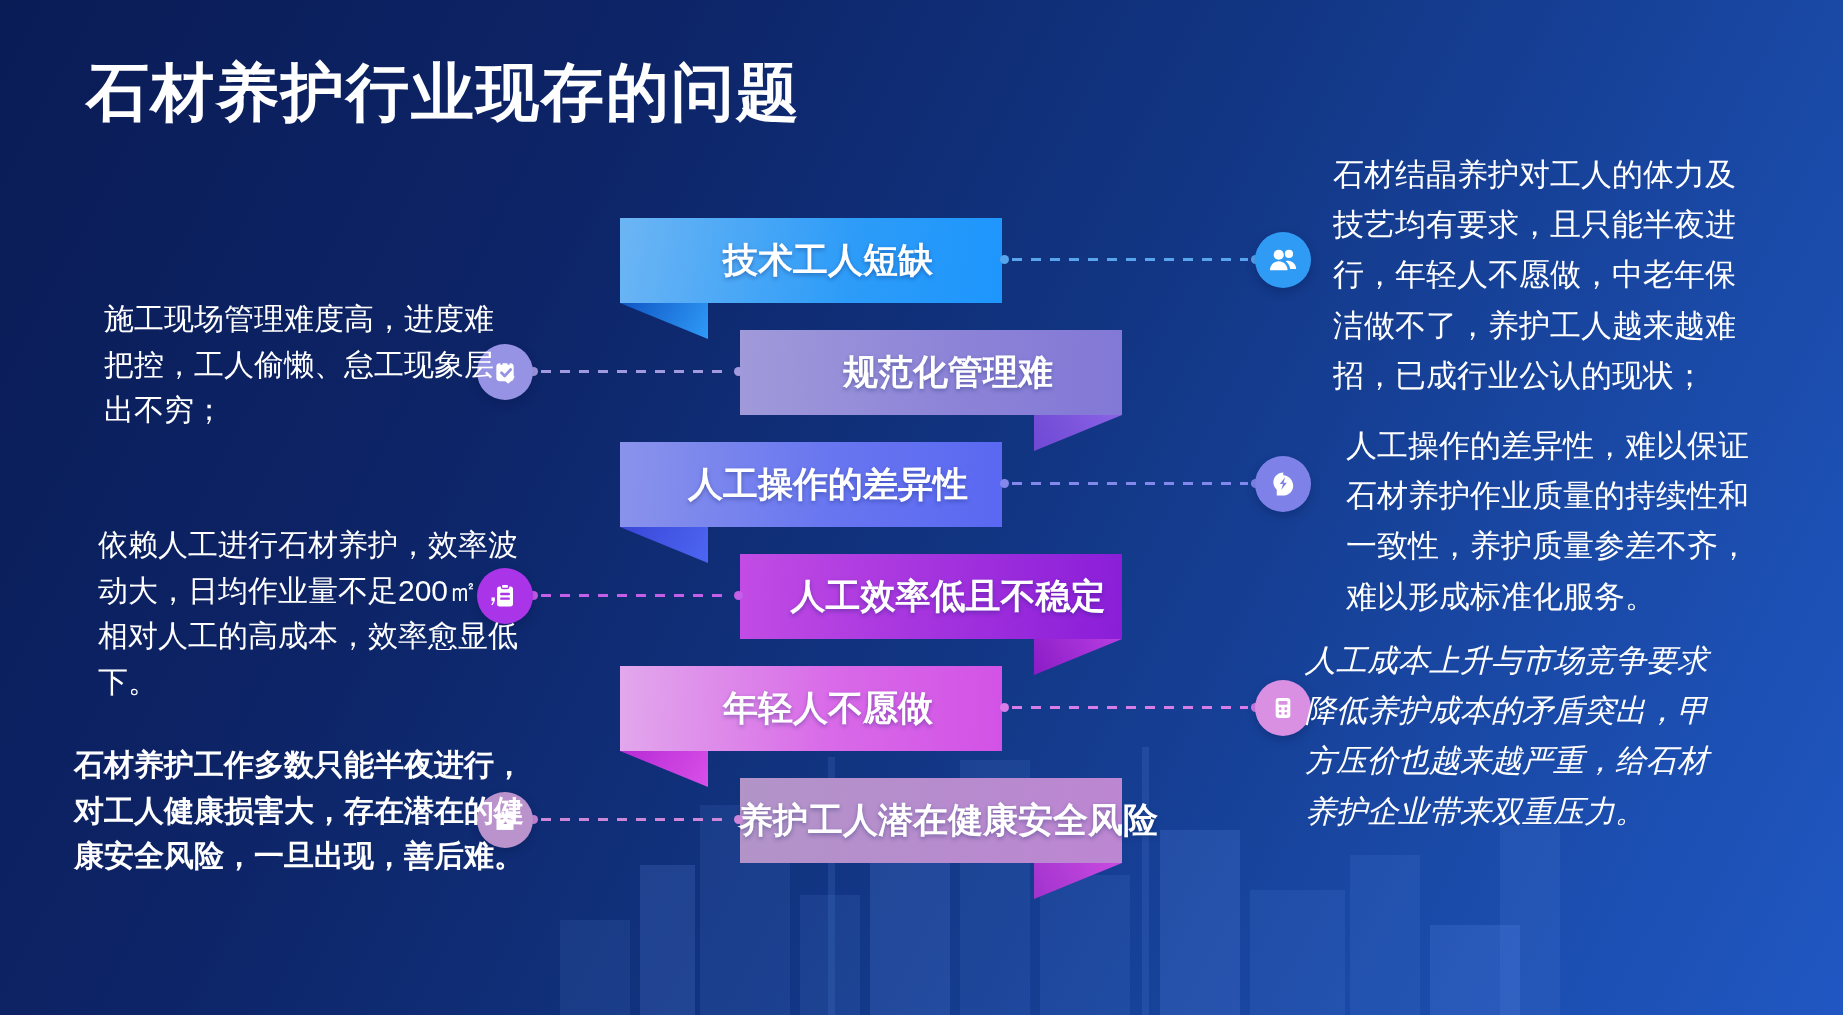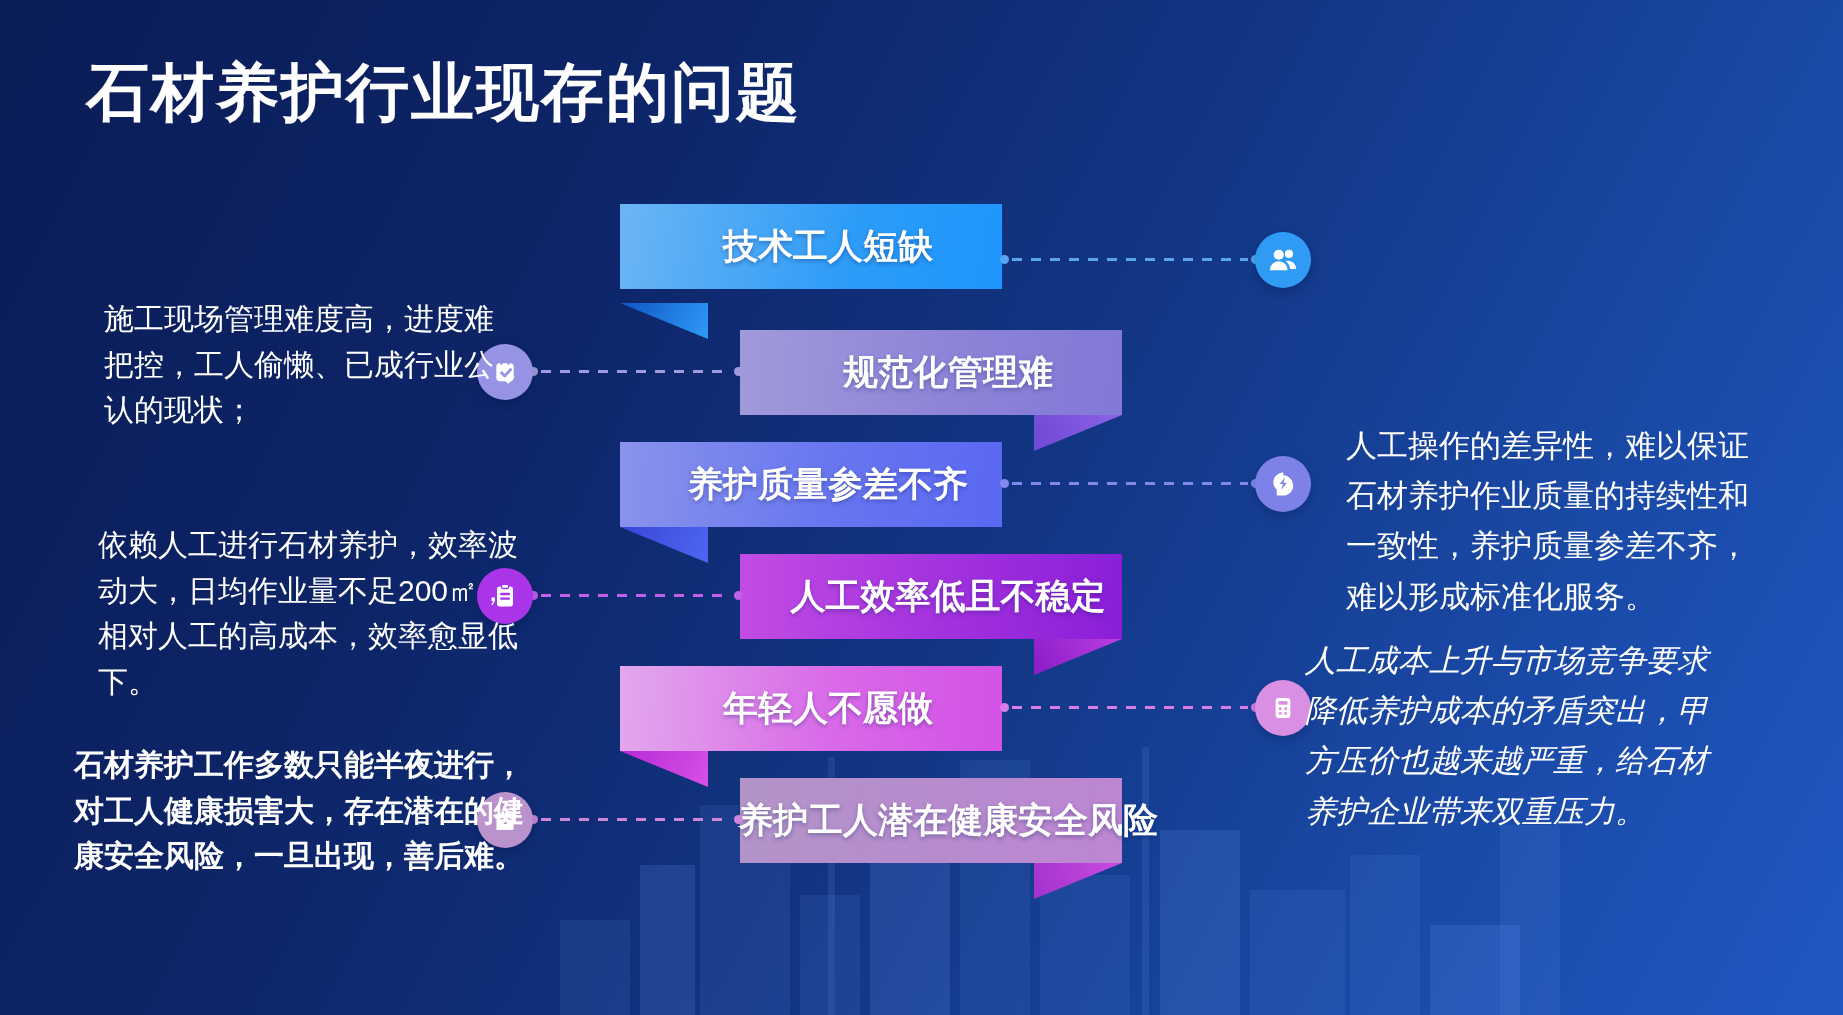--- a/index.html
+++ b/index.html
@@ -67,32 +67,32 @@
     <div class="spire" style="left:1142px;height:268px;"></div>
     <div class="building hi" style="left:1160px;width:80px;height:185px;"></div>
     <div class="building" style="left:1250px;width:95px;height:125px;"></div>
     <div class="building" style="left:1350px;width:70px;height:160px;"></div>
     <div class="building hi" style="left:1430px;width:90px;height:90px;"></div>
     <div class="building" style="left:1500px;width:60px;height:190px;"></div>
   </div>
 
   <div class="title">石材养护行业现存的问题</div>
 
-  <div class="banner" style="left: 620px; top: 204px; background: linear-gradient(100deg, rgb(108, 181, 244) 0%, rgb(45, 156, 248) 60%, rgb(29, 150, 253) 100%);">
+  <div class="banner" style="left: 620px; top: 218px; background: linear-gradient(100deg, rgb(108, 181, 244) 0%, rgb(45, 156, 248) 60%, rgb(29, 150, 253) 100%);">
     <span class="banner-label">技术工人短缺</span>
   </div>
   <div class="tail tail-left" style="left: 620px; top: 303px; background: linear-gradient(120deg, rgb(15, 85, 196), rgb(47, 155, 247));"></div>
 
   <div class="banner" style="left: 740px; top: 330px; background: linear-gradient(93deg, rgb(160, 154, 218) 0%, rgb(141, 132, 216) 55%, rgb(130, 120, 214) 100%);">
     <span class="banner-label">规范化管理难</span>
   </div>
   <div class="tail tail-right" style="left: 1034px; top: 415px; background: linear-gradient(240deg, rgb(138, 99, 230), rgb(111, 72, 212));"></div>
 
   <div class="banner" style="left: 620px; top: 442px; background: linear-gradient(93deg, rgb(138, 147, 235) 0%, rgb(104, 118, 240) 55%, rgb(90, 104, 242) 100%);">
-    <span class="banner-label">养护质量参差不齐</span>
+    <span class="banner-label">人工操作的差异性</span>
   </div>
   <div class="tail tail-left" style="left: 620px; top: 527px; background: linear-gradient(120deg, rgb(58, 70, 216), rgb(77, 103, 242));"></div>
 
   <div class="banner" style="left: 740px; top: 554px; background: linear-gradient(93deg, rgb(194, 76, 228) 0%, rgb(162, 49, 222) 55%, rgb(138, 30, 216) 100%);">
     <span class="banner-label">人工效率低且不稳定</span>
   </div>
   <div class="tail tail-right" style="left: 1034px; top: 639px; background: linear-gradient(240deg, rgb(184, 62, 226), rgb(138, 28, 198));"></div>
 
   <div class="banner" style="left: 620px; top: 666px; background: linear-gradient(93deg, rgb(226, 168, 236) 0%, rgb(217, 106, 232) 55%, rgb(210, 82, 230) 100%);">
     <span class="banner-label">年轻人不愿做</span>
@@ -153,19 +153,20 @@
   </div>
   <div class="icon-circle" style="left: 477px; top: 792px; background: rgb(187, 147, 204); color: rgb(187, 147, 204);">
     <svg viewBox="0 0 24 24" width="34" height="34">
       <path fill="#fff" d="M6 11.6h12V19H6z"></path>
       <path fill="#fff" d="M6 11.6L3.2 8.7l5.4-1.9 3.4 3.3z"></path>
       <path fill="#fff" d="M18 11.6l2.8-2.9-5.4-1.9-3.4 3.3z"></path>
       <path fill="currentColor" d="M12 12.6l-1.7 2.2h3.4z"></path>
     </svg>
   </div>
 
-  <div class="note left-side" style="left:104px;top:296px;width:398px;">施工现场管理难度高，进度难把控，工人偷懒、已成行业公认的现状；</div>
+  <div class="note left-side" style="left:104px;top:296px;width:398px;">施工现场管理难度高，进度难把控，工人偷懒、怠工现象层出不穷；</div>
   <div class="note left-side" style="left:90px;top:522px;width:436px;margin-left:8px;">依赖人工进行石材养护，效率波动大，日均作业量不足200㎡，相对人工的高成本，效率愈显低下。</div>
   <div class="note left-side" style="left:74px;top:742px;width:454px;font-weight:bold;">石材养护工作多数只能半夜进行，对工人健康损害大，存在潜在的健康安全风险，一旦出现，善后难。</div>
+  <div class="note right-side" style="left:1333px;top:150px;width:414px;">石材结晶养护对工人的体力及技艺均有要求，且只能半夜进行，年轻人不愿做，中老年保洁做不了，养护工人越来越难招，已成行业公认的现状；</div>
   <div class="note right-side" style="left:1333px;top:421px;width:414px;margin-left:13px;">人工操作的差异性，难以保证石材养护作业质量的持续性和一致性，养护质量参差不齐，难以形成标准化服务。</div>
   <div class="note right-side" style="left:1305px;top:636px;width:414px;font-style:italic;">人工成本上升与市场竞争要求降低养护成本的矛盾突出，甲方压价也越来越严重，给石材养护企业带来双重压力。</div>
 
 </div>
 
 </body></html>

